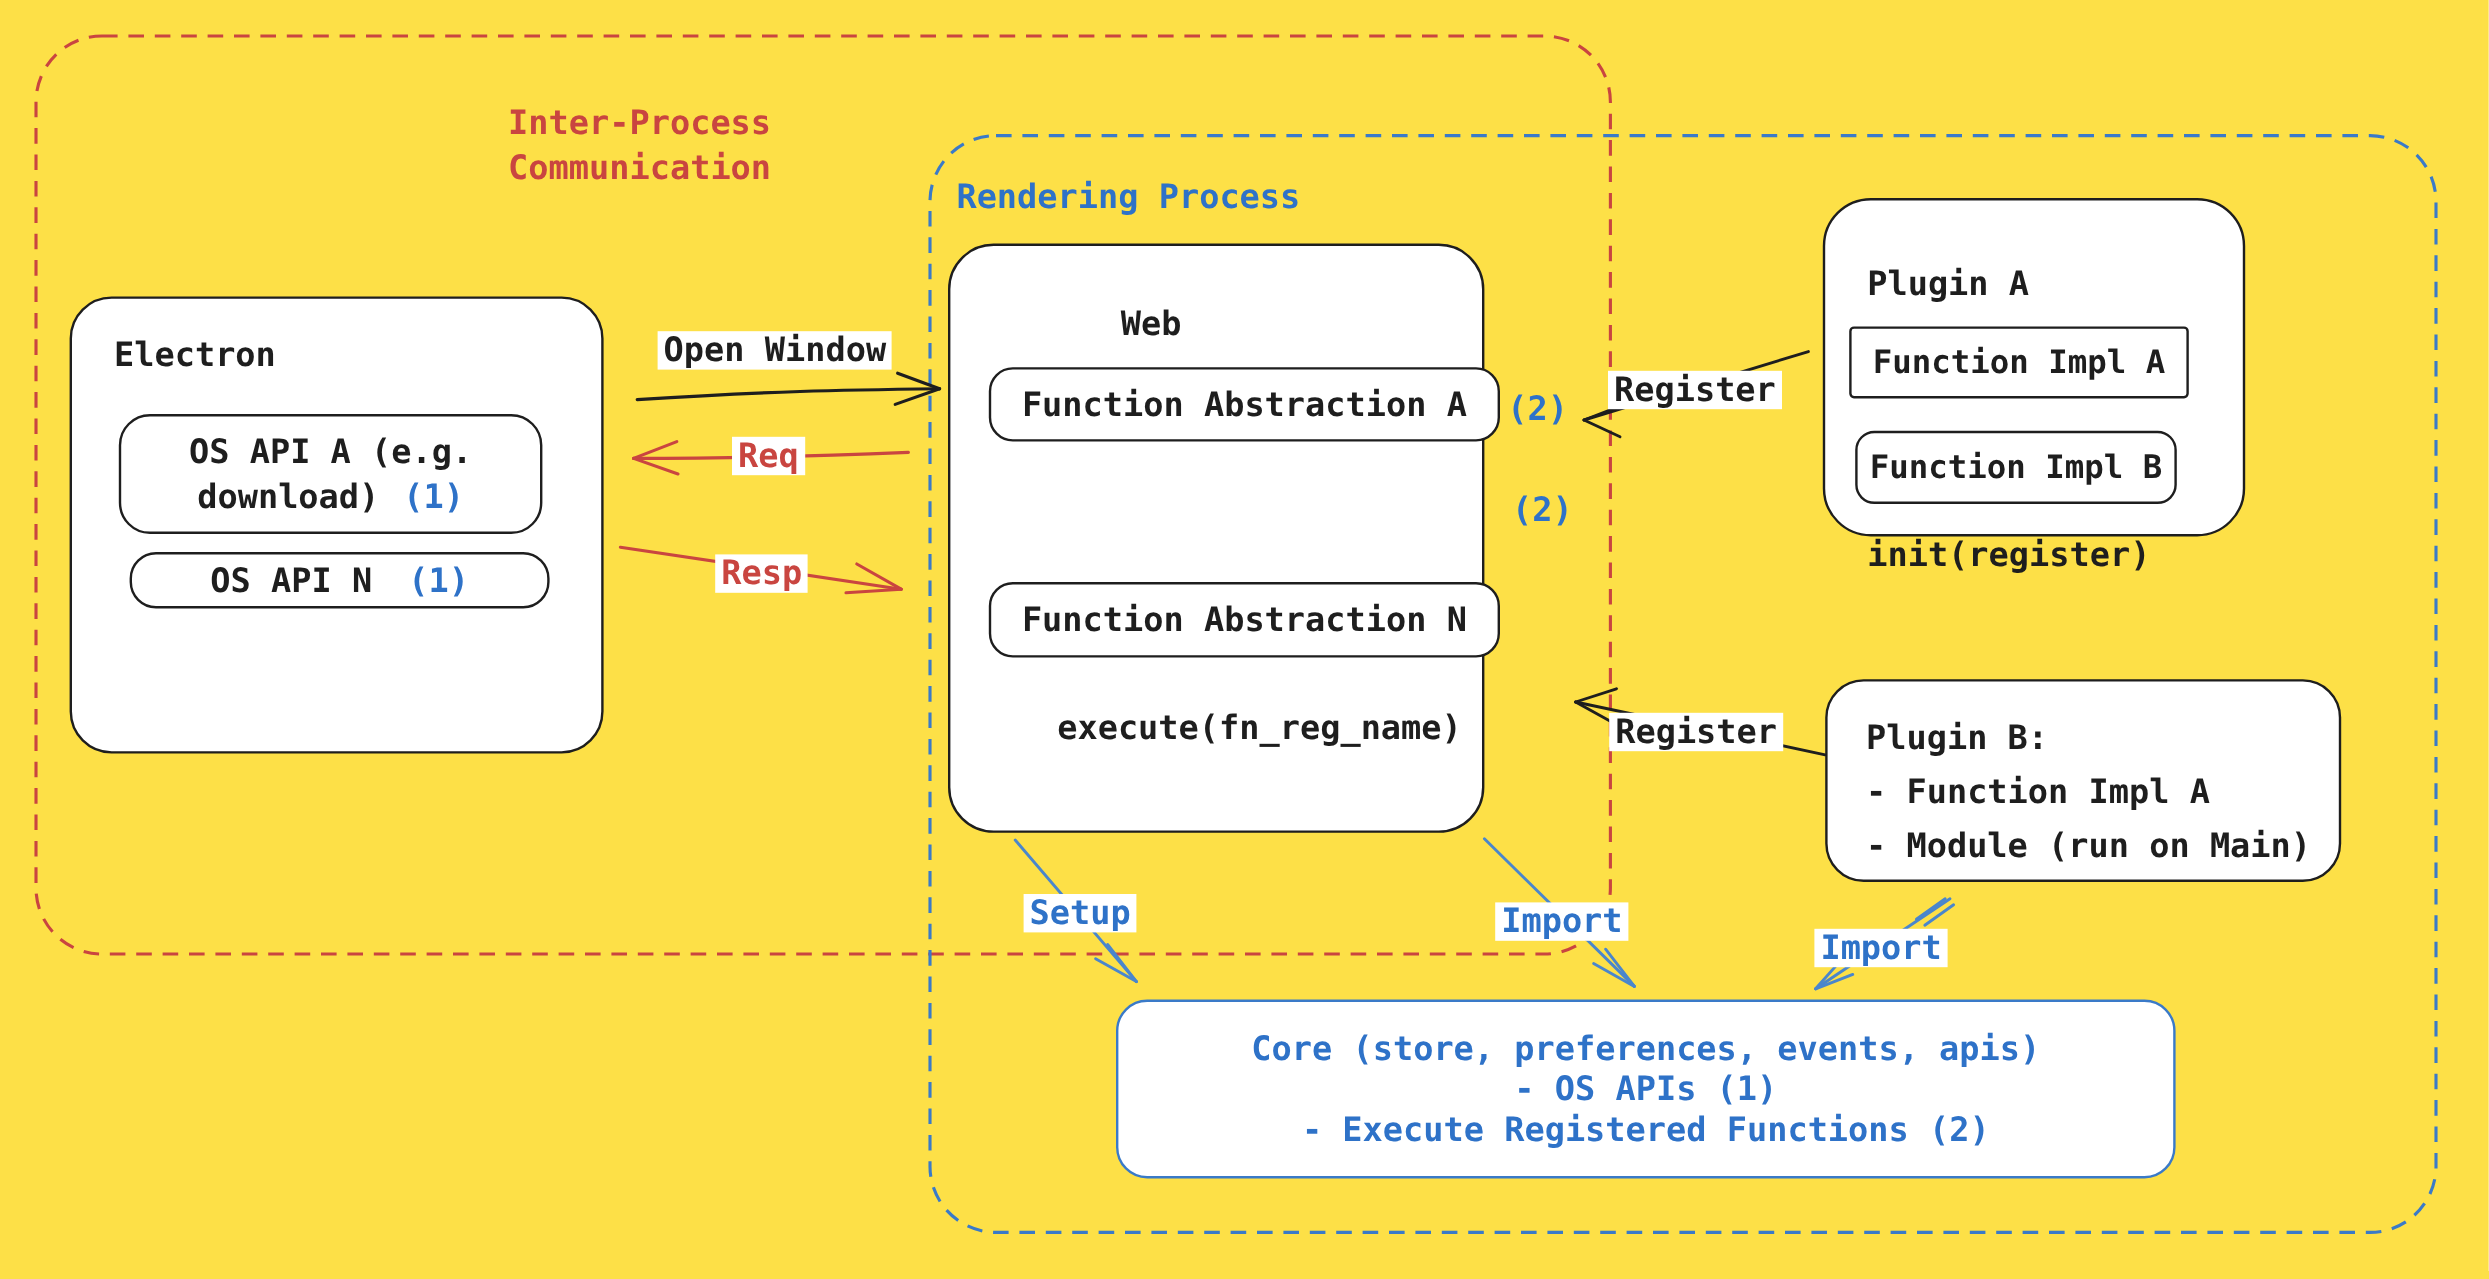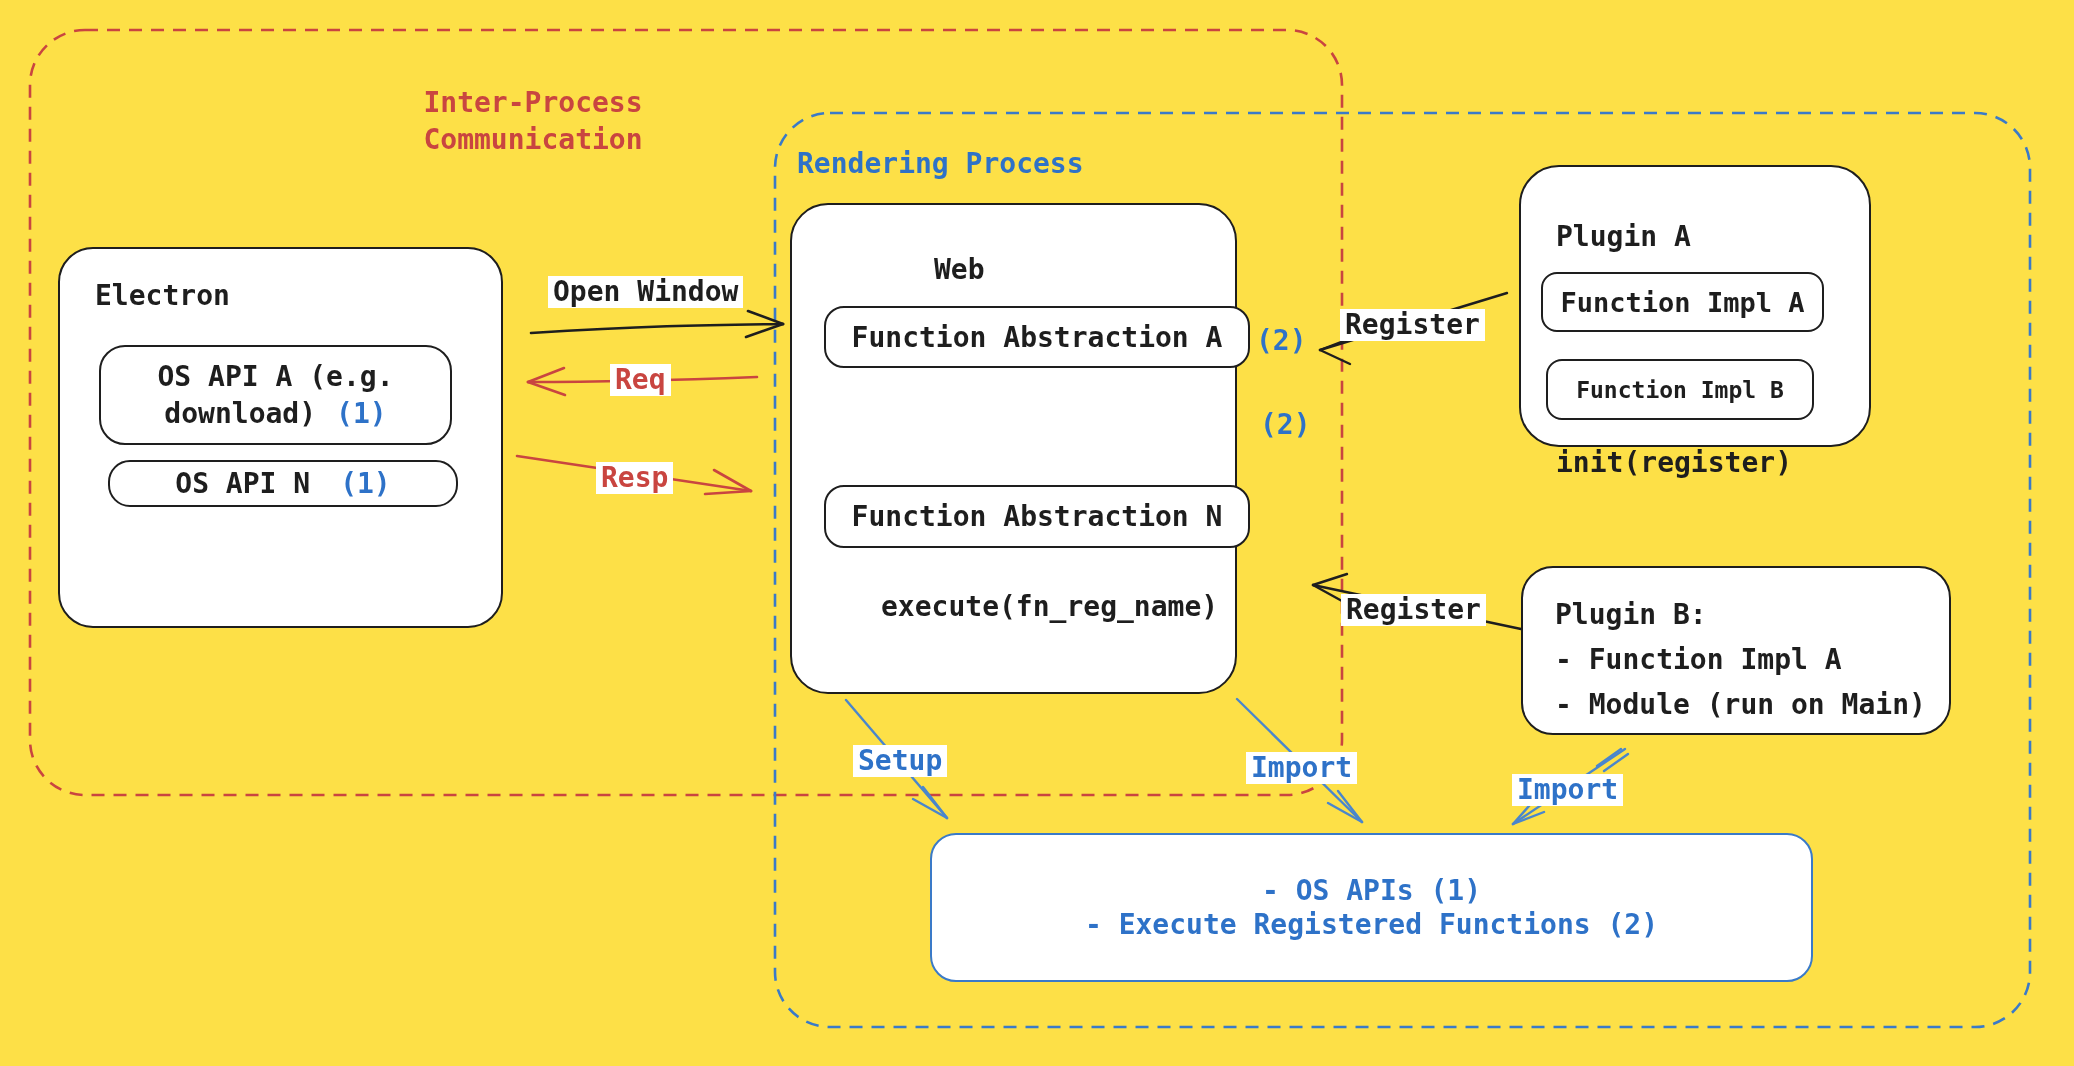--- a/index.html
+++ b/index.html
@@ -104,34 +104,35 @@
     <div class="lbl" style="left:142px;top:49px;">Web</div>
     <div class="box center" style="left:32px;top:101px;width:426px;height:62px;border-radius:20px;border-width:2.2px;">Function Abstraction A</div>
     <div class="lbl blue" style="left:464px;top:120px;">(2)</div>
     <div class="lbl blue" style="left:468px;top:204px;">(2)</div>
     <div class="box center" style="left:32px;top:280px;width:426px;height:63px;border-radius:20px;border-width:2.2px;">Function Abstraction N</div>
     <div class="lbl" style="left:49px;top:386px;margin-left:40px;">execute(fn_reg_name)</div>
   </div>
 
   <div class="box" style="left:1519px;top:165px;width:352px;height:282px;border-radius:40px;">
     <div class="lbl" style="left:35px;top:54px;">Plugin A</div>
-    <div class="box center" style="left:20px;top:105px;width:283px;height:60px;border-radius:16px;border-width:2.2px;font-size:27px;text-align:center;">Function Impl A</div>
-    <div class="box center" style="left:25px;top:192px;width:268px;height:61px;border-radius:16px;border-width:2.2px;font-size:23px;text-align:center;">Function Impl B</div>
+    <div class="box center" style="left:20px;top:105px;width:283px;height:60px;border-radius:4px;border-width:2.2px;font-size:27px;text-align:center;">Function Impl A</div>
+    <div class="box center" style="left:25px;top:192px;width:268px;height:61px;border-radius:16px;border-width:2.2px;font-size:27px;text-align:center;">Function Impl B</div>
     <div class="lbl" style="left:35px;top:280px;">init(register)</div>
   </div>
 
   <div class="box" style="left:1521px;top:566px;width:430px;height:169px;border-radius:32px;">
     <div class="lbl" style="left:32px;top:24px;line-height:45px;">
       <div>Plugin B:</div>
       <div>- Function Impl A</div>
       <div>- Module (run on Main)</div>
     </div>
   </div>
 
   <div class="box bluebox center col blue tc" style="left:930px;top:833px;width:883px;height:149px;border-radius:26px;line-height:34px;">
+    <div>Core (store, preferences, events, apis)</div>
     <div>- OS APIs (1)</div>
     <div>- Execute Registered Functions (2)</div>
   </div>
 
   <div class="lbl wbg" style="left:548px;top:276px;">Open Window</div>
   <div class="lbl wbg red" style="left:610px;top:364px;">Req</div>
   <div class="lbl wbg red" style="left:596px;top:462px;">Resp</div>
   <div class="lbl wbg" style="left:1340px;top:309px;">Register</div>
   <div class="lbl wbg" style="left:1341px;top:594px;">Register</div>
   <div class="lbl wbg blue" style="left:853px;top:745px;">Setup</div>

